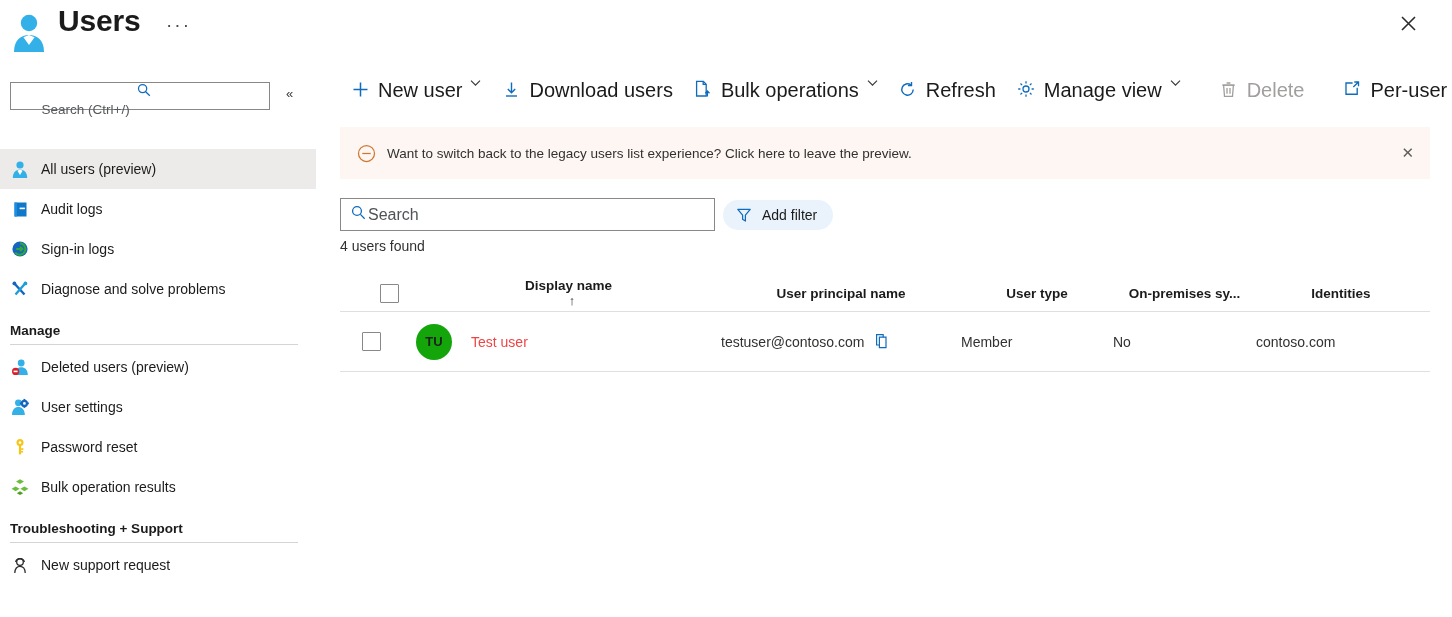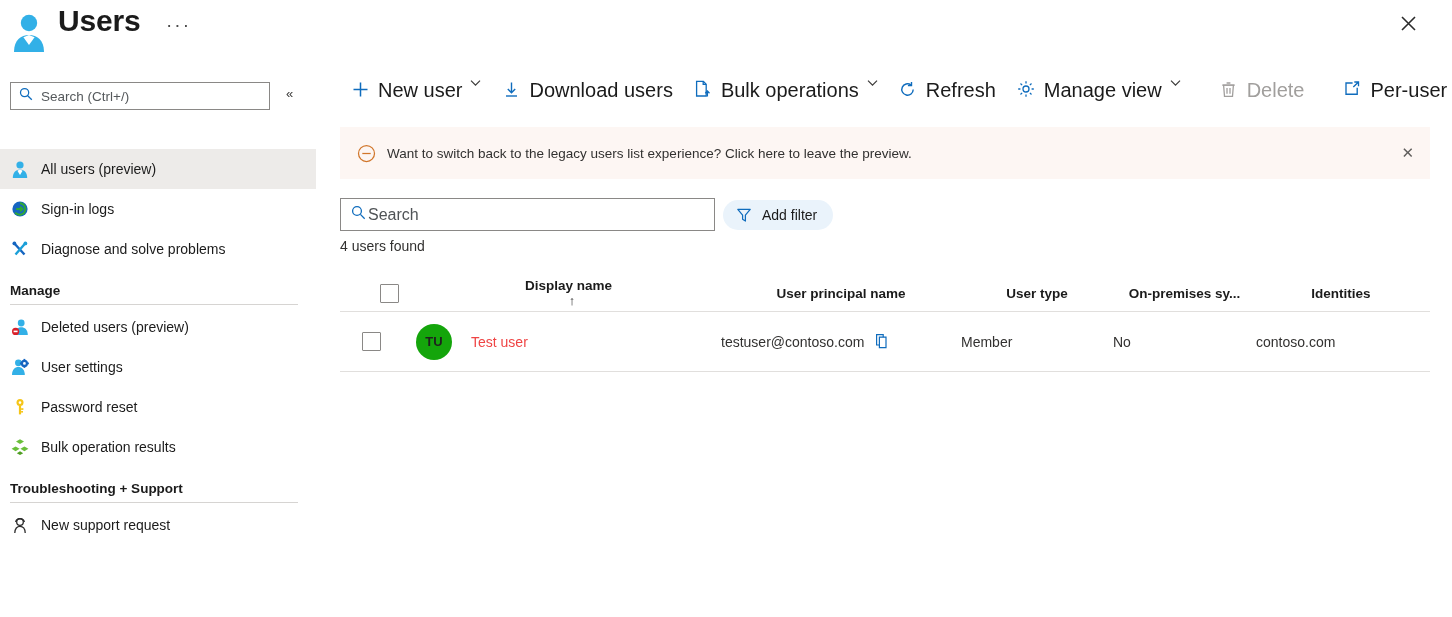--- a/index.html
+++ b/index.html
@@ -33,21 +33,21 @@
 
   
   .sidebar {
     position: absolute; left: 0; top: 72px; width: 316px; height: 545px;
     background: #ffffff;
   }
   .side-search-wrap { position: relative; height: 40px; }
   .side-search {
     position: absolute; left: 10px; top: 10px; width: 260px; height: 28px;
     border: 1px solid #8a8886; background: #fff;
-    display: flex; align-items: center; padding-left: 8px;
+    display: flex; align-items: center; padding-left: 8px; flex-direction: column;
   }
   .side-search input {
     border: 0; outline: 0; font-size: 13.5px; font-family: "Liberation Sans", sans-serif;
     color: #323130; width: 215px; margin-left: 6px; background: transparent;
   }
   .side-search input::placeholder { color: #55595c; }
   .collapse-btn {
     position: absolute; left: 286px; top: 14px; font-size: 13px; color: #3b3a39;
     cursor: pointer; user-select: none;
   }
@@ -190,20 +190,30 @@
       <span class="nav-icon">
         <svg width="18" height="18" viewBox="0 0 18 18">
           <circle cx="9" cy="5" r="3.6" fill="#32b0e7"></circle>
           <path d="M1.8 18 C1.8 12.3 5.2 9.6 9 9.6 C12.8 9.6 16.2 12.3 16.2 18 Z" fill="#32b0e7"></path>
           <path d="M9 9.6 L6.4 10.7 L9 15 L11.6 10.7 Z" fill="#ffffff"></path>
         </svg>
       </span>
       <span class="nav-label">All users (preview)</span>
     </div>
 
+    <div class="nav-item">
+      <span class="nav-icon">
+        <svg width="17" height="17" viewBox="0 0 17 17">
+          <rect x="2.5" y="1.5" width="12" height="14" fill="#0f78c8"></rect>
+          <rect x="2.5" y="1.5" width="2.4" height="14" fill="#1d8fe0"></rect>
+          <rect x="7.6" y="6.6" width="5.3" height="1.6" fill="#ffffff"></rect>
+        </svg>
+      </span>
+      <span class="nav-label">Audit logs</span>
+    </div>
 
     <div class="nav-item">
       <span class="nav-icon">
         <svg width="18" height="18" viewBox="0 0 18 18">
           <path d="M9 1.4 A7.6 7.6 0 1 0 9 16.6 A7.6 7.6 0 0 0 9 1.4 Z" fill="#1565c0"></path>
           <path d="M9 3.3 A5.7 5.7 0 1 1 4.2 12.6" fill="none" stroke="#2fa836" stroke-width="2"></path>
           <path d="M5.2 9 L11.4 9 M9.1 6.7 L11.6 9 L9.1 11.3" stroke="#2fa836" stroke-width="1.8" fill="none"></path>
         </svg>
       </span>
       <span class="nav-label">Sign-in logs</span>

